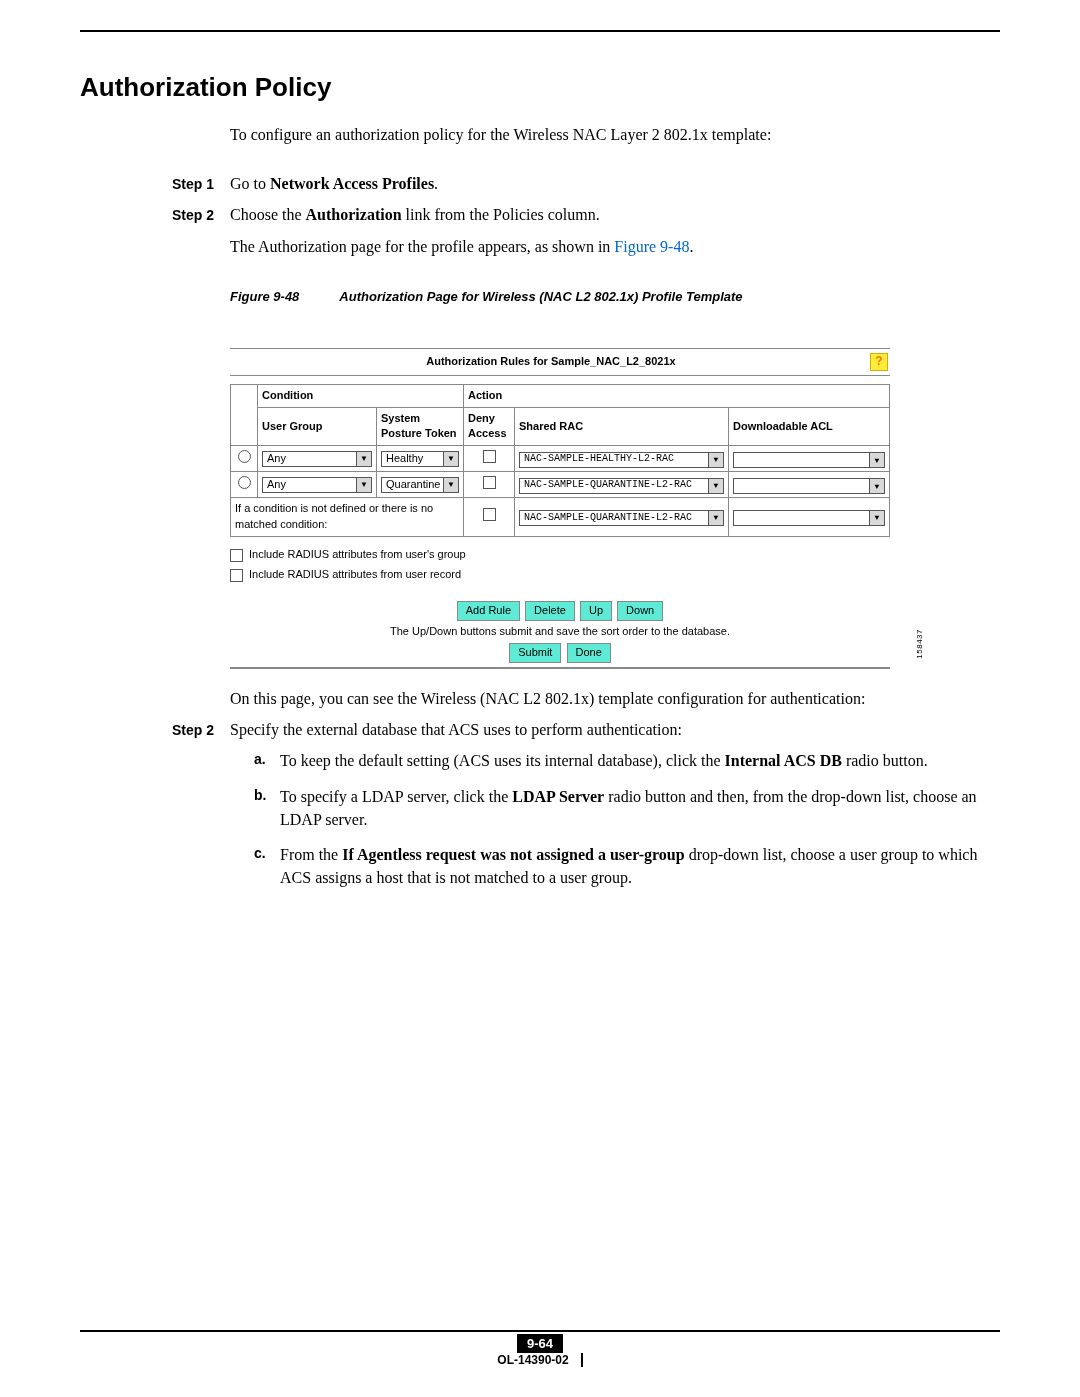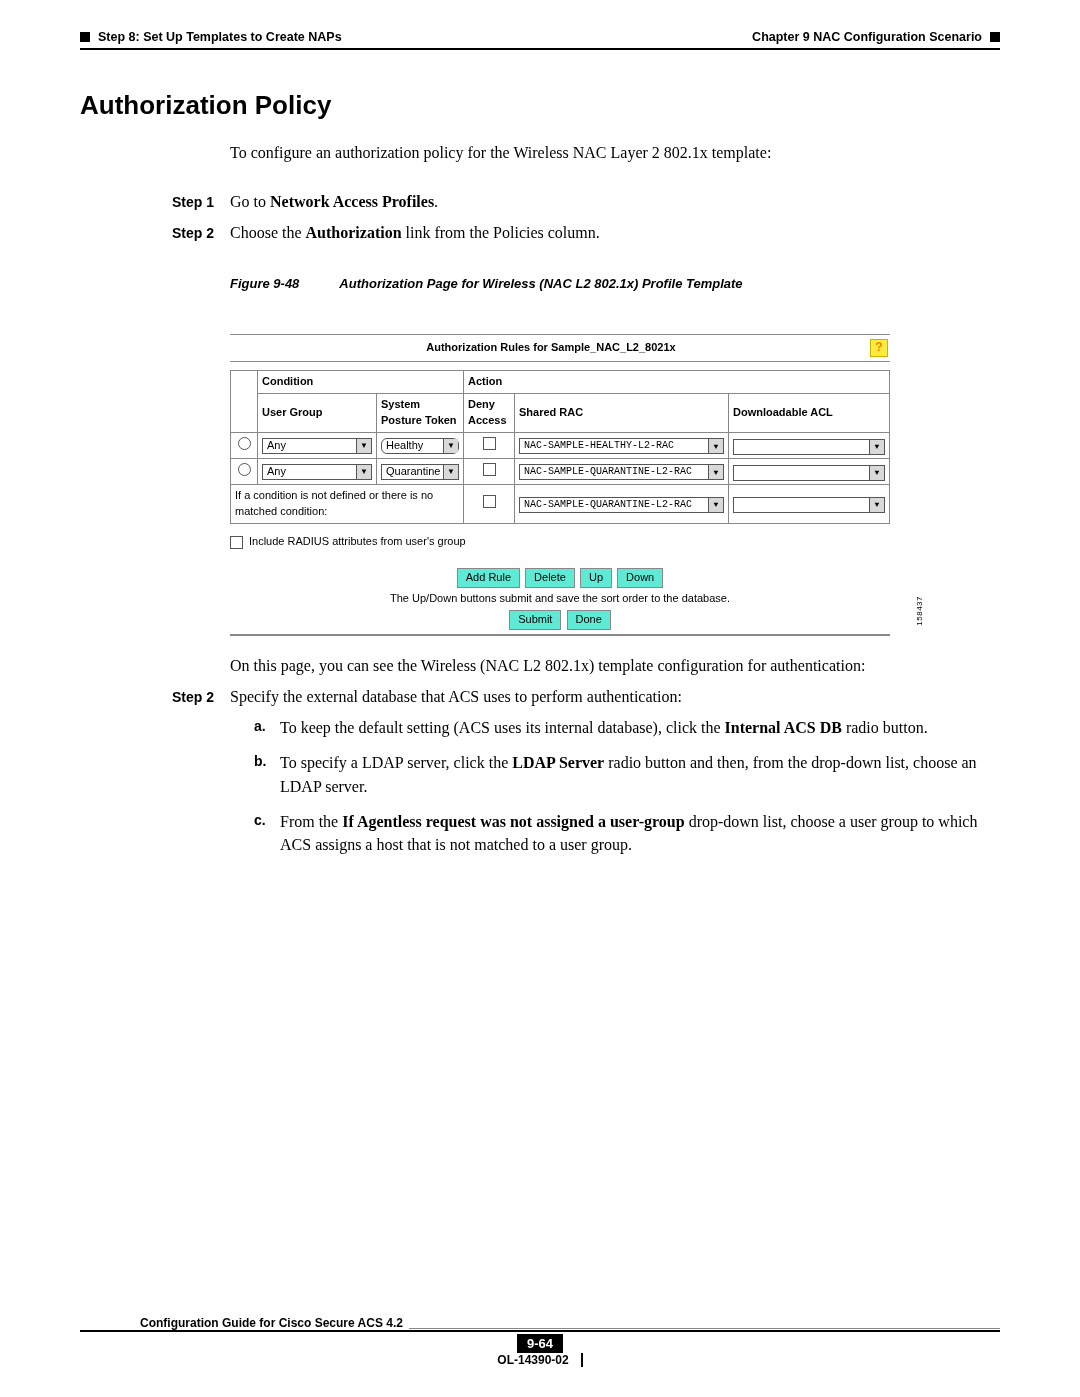--- a/index.html
+++ b/index.html
@@ -228,48 +228,43 @@
   .footer-right-block {
     display:flex;
     align-items:center;
     gap:12px;
   }
 </style>
 </head>
 <body>
 
 <div class="page">
-  <div class="header-row">
-    <div class="header-left">
-      <span class="sq"></span>
-      <span>Step 8: Set Up Templates to Create NAPs</span>
-    </div>
-    <div class="header-right">
-      <span>Chapter 9    NAC Configuration Scenario</span>
-      <span class="sq"></span>
-    </div>
-  </div>
   <div class="header-rule"></div>
 
   <h1 class="section-title">Authorization Policy</h1>
 
   <div class="body-indent">
     <p class="intro-p">To configure an authorization policy for the Wireless NAC Layer 2 802.1x template:</p>
 
     <div class="step-row">
       <span class="step-label">Step 1</span>
       <span class="step-text">
         <span>Go to </span><b>Network Access Profiles</b><span>.</span>
       </span>
     </div>
 
     <div class="step-row">
       <span class="step-label">Step 2</span>
       <span class="step-text">
         <span>Choose the </span><b>Authorization</b><span> link from the Policies column.</span>
+      </span>
+    </div>
+    <div class="step-row">
+      <span class="step-text">
+        <span>The Authorization page for the profile appears, as shown in </span><a class="link">Figure 9-48</a><span>.</span>
       </span>
     </div>
 
     <div class="figure-caption">
       <span>Figure 9-48</span>
       <span>Authorization Page for Wireless (NAC L2 802.1x) Profile Template</span>
     </div>
 
     <div class="figure-box">
       <div class="fig-title-row">
@@ -291,21 +286,21 @@
           <th style="width:42px;">Deny Access</th>
           <th style="width:205px;">Shared RAC</th>
           <th>Downloadable ACL</th>
         </tr>
         <tr>
           <td style="text-align:center;"><span class="radio"></span></td>
           <td><span class="select-box sans" style="width:100%;">
                   <span>Any</span>
                   <span class="select-arrow">▼</span>
                 </span></td>
-          <td><span class="select-box sans" style="width:100%;border-radius:6px;">
+          <td><span class="select-box sans" style="width:100%;">
                   <span>Healthy</span>
                   <span class="select-arrow">▼</span>
                 </span></td>
           <td style="text-align:center;"><span class="checkbox"></span></td>
           <td><span class="select-box" style="width:100%;">
                   <span>NAC-SAMPLE-HEALTHY-L2-RAC</span>
                   <span class="select-arrow">▼</span>
                 </span></td>
           <td><span class="select-box" style="width:100%;">
                   <span></span>
@@ -344,20 +339,24 @@
                   <span class="select-arrow">▼</span>
                 </span></td>
         </tr>
       </tbody>
         </table>
 
       <div style="height:6px;"></div>
       <div class="include-row">
         <span class="checkbox"></span>
         <span>Include RADIUS attributes from user's group</span>
+      </div>
+      <div class="include-row">
+        <span class="checkbox"></span>
+        <span>Include RADIUS attributes from user record</span>
       </div>
 
       <div class="button-bar">
         <div>
           <span class="btn">Add Rule</span>
           <span class="btn">Delete</span>
           <span class="btn">Up</span>
           <span class="btn">Down</span>
         </div>
         <div class="button-note">The Up/Down buttons submit and save the sort order to the database.</div>
@@ -396,24 +395,20 @@
         <span>
           <span>From the </span><b>If Agentless request was not assigned a user-group</b><span> drop-down list, choose a user group to which ACS assigns a host that is not matched to a user group.</span>
         </span>
       </div>
     </div>
 
   </div>
 </div>
 
 <div class="footer">
-  <div class="footer-top">
-    <span class="footer-guide">Configuration Guide for Cisco Secure ACS 4.2</span>
-    <span class="thin-line"></span>
-  </div>
   <div class="footer-rule"></div>
   <div class="footer-row">
     <span class="page-num-box">9-64</span>
     <div class="footer-right-block">
       <span>OL-14390-02</span>
       <span style="display:inline-block;width:2px;height:14px;background:#000;"></span>
     </div>
   </div>
 </div>
 

